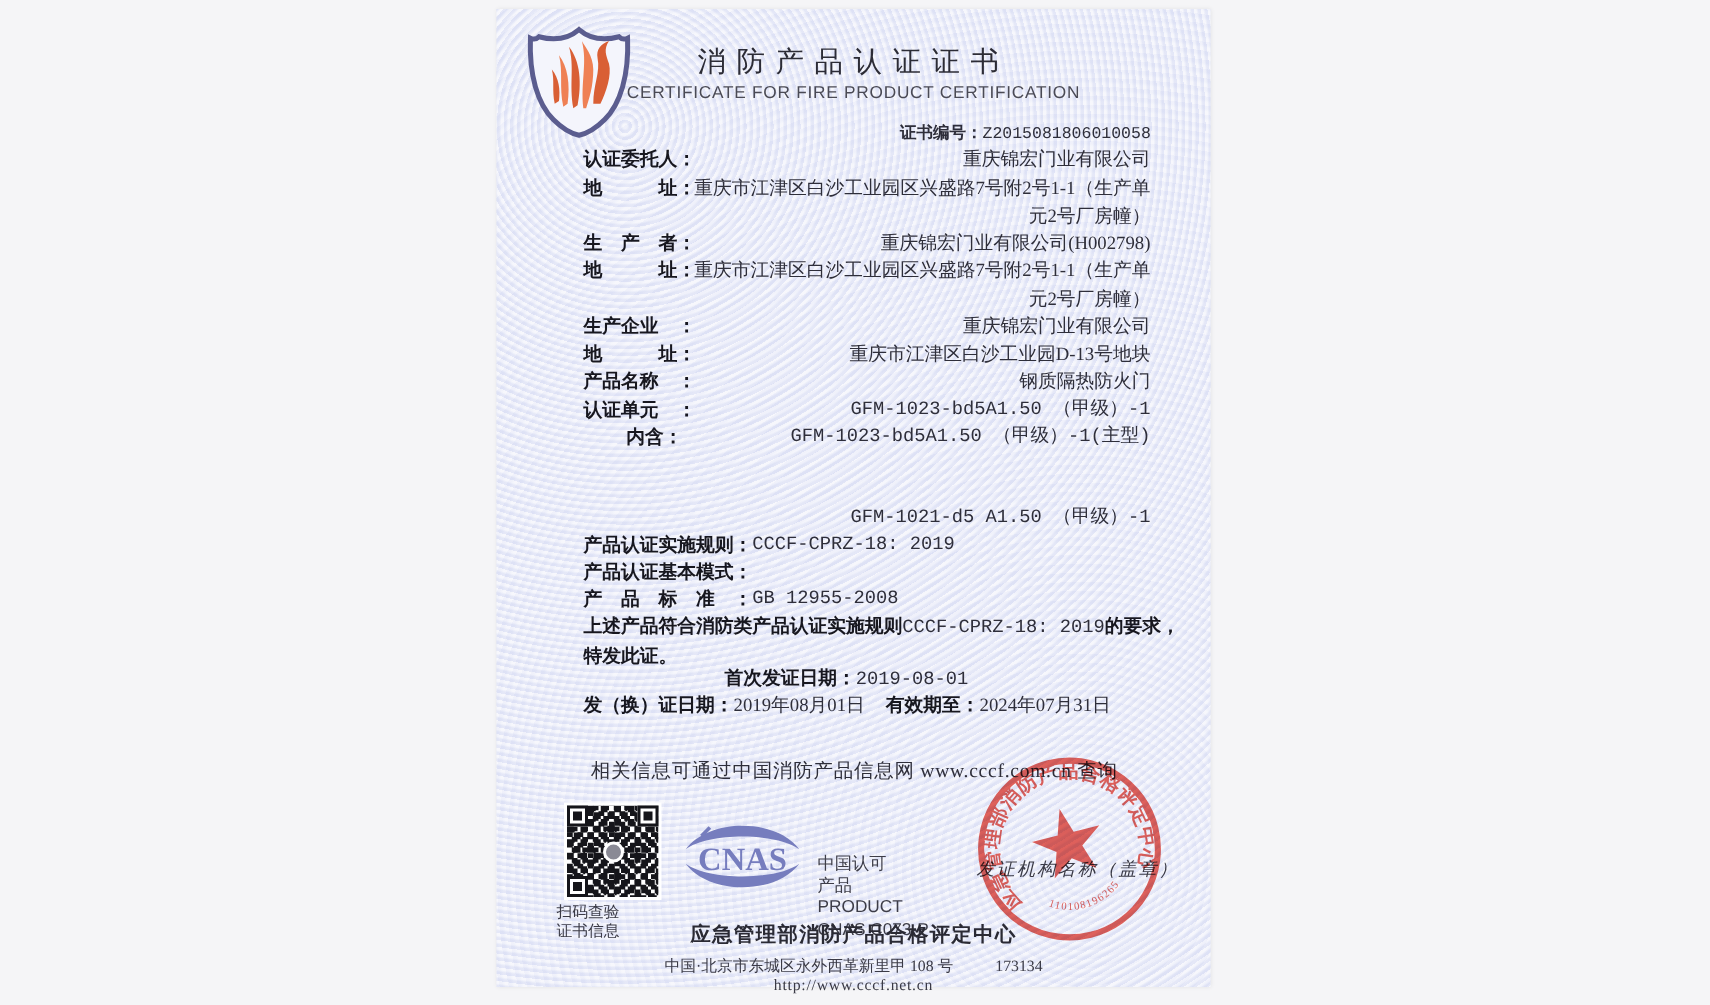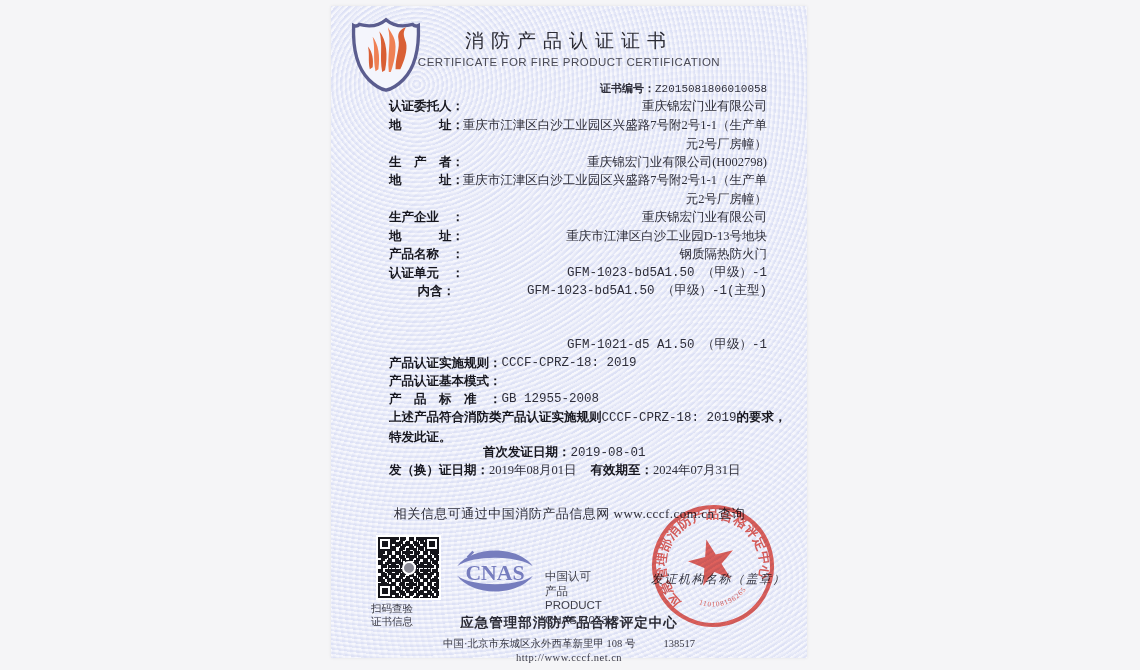--- a/index.html
+++ b/index.html
@@ -196,18 +196,18 @@
       <text font-size="13" fill="#e2473f" font-weight="bold">
         <textPath href="#ringPath" startOffset="0" textLength="200" lengthAdjust="spacing">应急管理部消防产品合格评定中心</textPath>
       </text>
       <text font-size="7" fill="#e2473f">
         <textPath href="#numPath" startOffset="4" textLength="56" lengthAdjust="spacing">1101081962651</textPath>
       </text>
     </svg>
 
     <div class="org">应急管理部消防产品合格评定中心</div>
     <div class="addr">
-      <span>中国·北京市东城区永外西革新里甲 108 号</span><span class="gap"></span><span>138517</span>
+      <span>中国·北京市东城区永外西革新里甲 108 号</span><span class="gap"></span><span>173134</span>
     </div>
     <div class="url">http://www.cccf.net.cn</div>
 
   </div>
 </div>
 
 </body></html>

